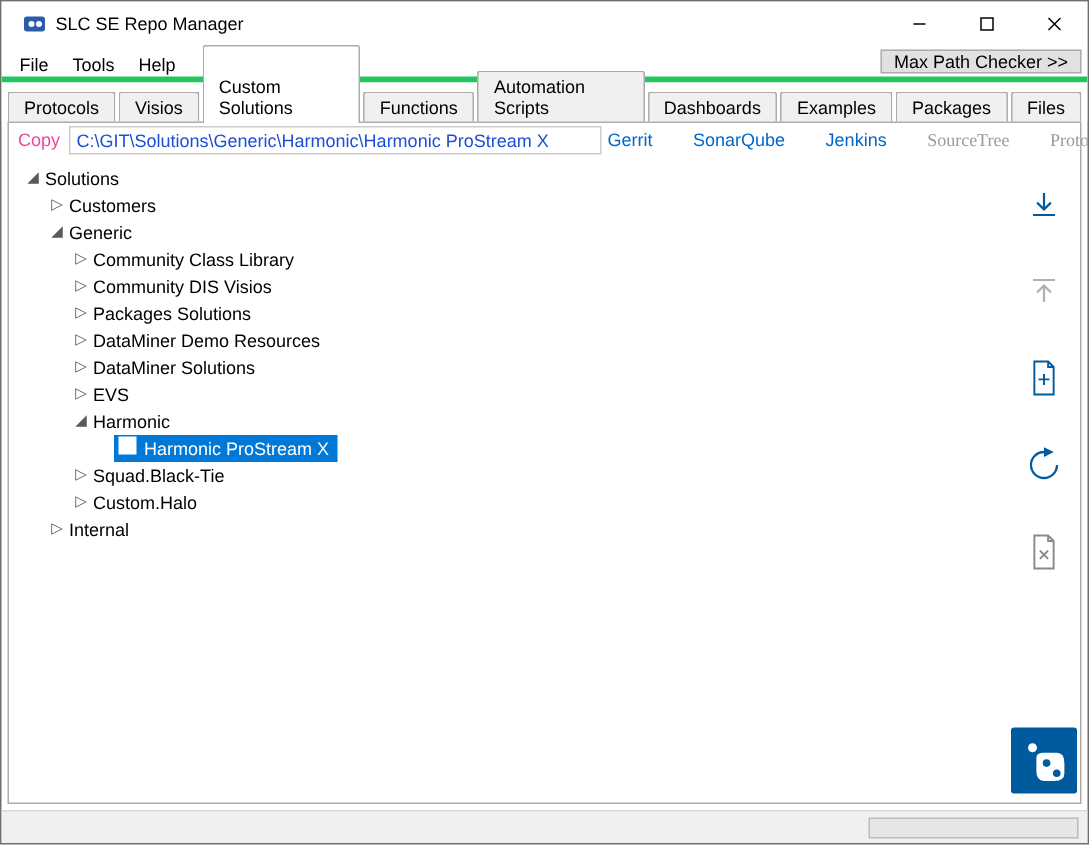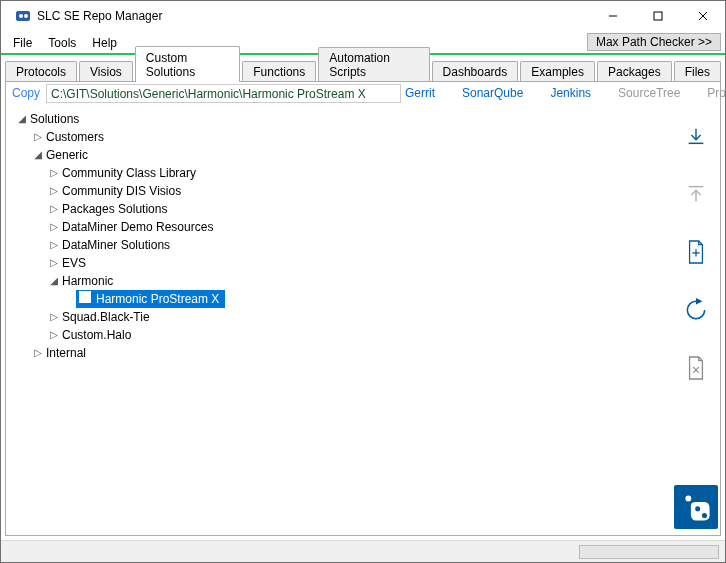--- a/index.html
+++ b/index.html
@@ -2,34 +2,34 @@
 <html><head>
 <meta charset="utf-8">
 <style>
   * { box-sizing: border-box; margin: 0; padding: 0; font-family: "Segoe UI", Tahoma, sans-serif; font-size: 12px; }
   body { background: #fff; width: 726px; height: 563px; border: 1px solid #6f6f6f; display: flex; flex-direction: column; }
   .titlebar { height: 30px; display: flex; align-items: center; padding-left: 14px; background: #fff; }
   .titlebar .app-icon { width: 16px; height: 16px; margin-right: 6px; }
   .titlebar .title { flex: 1; color: #000; }
   .winbtns { display: flex; height: 100%; }
   .winbtn { width: 45px; display: flex; align-items: center; justify-content: center; color: #333; }
-  .menubar { height: 24px; display: flex; align-items: stretch; border-bottom: 2px solid #22c55e; padding-left: 4px; background: #fff; }
+  .menubar { height: 24px; display: flex; align-items: stretch; border-bottom: 4px solid #22c55e; padding-left: 4px; background: #fff; }
   .menubar .menuitem { padding: 4px 8px; line-height: 16px; }
   .menubar .spacer { flex: 1; }
   .maxpath { border: 1px solid #adadad; background: #e1e1e1; padding: 2px 8px; margin: 2px 4px 2px 0; display: flex; align-items: center; text-align: center; }
   .tabstrip { display: flex; align-items: flex-end; height: 26px; padding: 4px 4px 0 4px; gap: 2px; background: #fff; }
   .tab { border: 1px solid #acacac; border-bottom: none; padding: 3px 10px 3px 10px; background: #f0f0f0; color: #000; border-radius: 2px 2px 0 0; position: relative; top: 1px; }
-  .tab.active { background: #fff; z-index: 2; padding-top: 4px; }
+  .tab.active { background: #fff; z-index: 2; padding-top: 20px; }
   .tabcontent-border { border: 1px solid #acacac; margin: 0 4px 4px 4px; flex: 1; display: flex; flex-direction: column; position: relative; background: #fff; }
   .pathrow { display: flex; align-items: center; height: 22px; gap: 4px; padding: 2px 4px; }
-  .copy { color: #3b82f6; padding: 0 2px; }
-  .pathbox { flex: 0 0 auto; width: 355px; border: 1px solid #ccc; padding: 1px 4px; color: #14532d; background: #fff; height: 19px; line-height: 16px; overflow: hidden; }
+  .copy { color: #ec4899; padding: 0 2px; }
+  .pathbox { flex: 0 0 auto; width: 355px; border: 1px solid #ccc; padding: 1px 4px; color: #1d4ed8; background: #fff; height: 19px; line-height: 16px; overflow: hidden; }
   .links { margin-left: auto; display: flex; gap: 27px; padding-right: 6px; justify-content: center; }
   .links .lnk { color: #0066cc; }
-  .links .lnk.dis { color: #9a9a9a; }
+  .links .lnk.dis { color: #9a9a9a; font-family: Liberation Serif, serif; }
   .body { flex: 1; display: flex; }
   .tree { flex: 1; padding: 6px 4px; overflow: auto; }
   .node { display: flex; align-items: center; height: 18px; line-height: 18px; white-space: nowrap; }
   .tw { width: 12px; display: inline-flex; justify-content: center; color: #595959; font-size: 10px; }
   .tw.blank { color: transparent; }
   .lbl { padding: 0 2px; }
   .sel { background: #0078d7; color: #fff; display: inline-flex; align-items: flex-start; padding: 0 6px 0 2px; height: 18px; }
   .sel .ficon { width: 14px; height: 14px; margin-right: 4px; }
   .actions { width: 48px; display: flex; flex-direction: column; align-items: center; gap: 22px; padding-top: 14px; }
   .actionbtn { width: 36px; height: 36px; display: flex; align-items: center; justify-content: center; color: #005a9e; }

